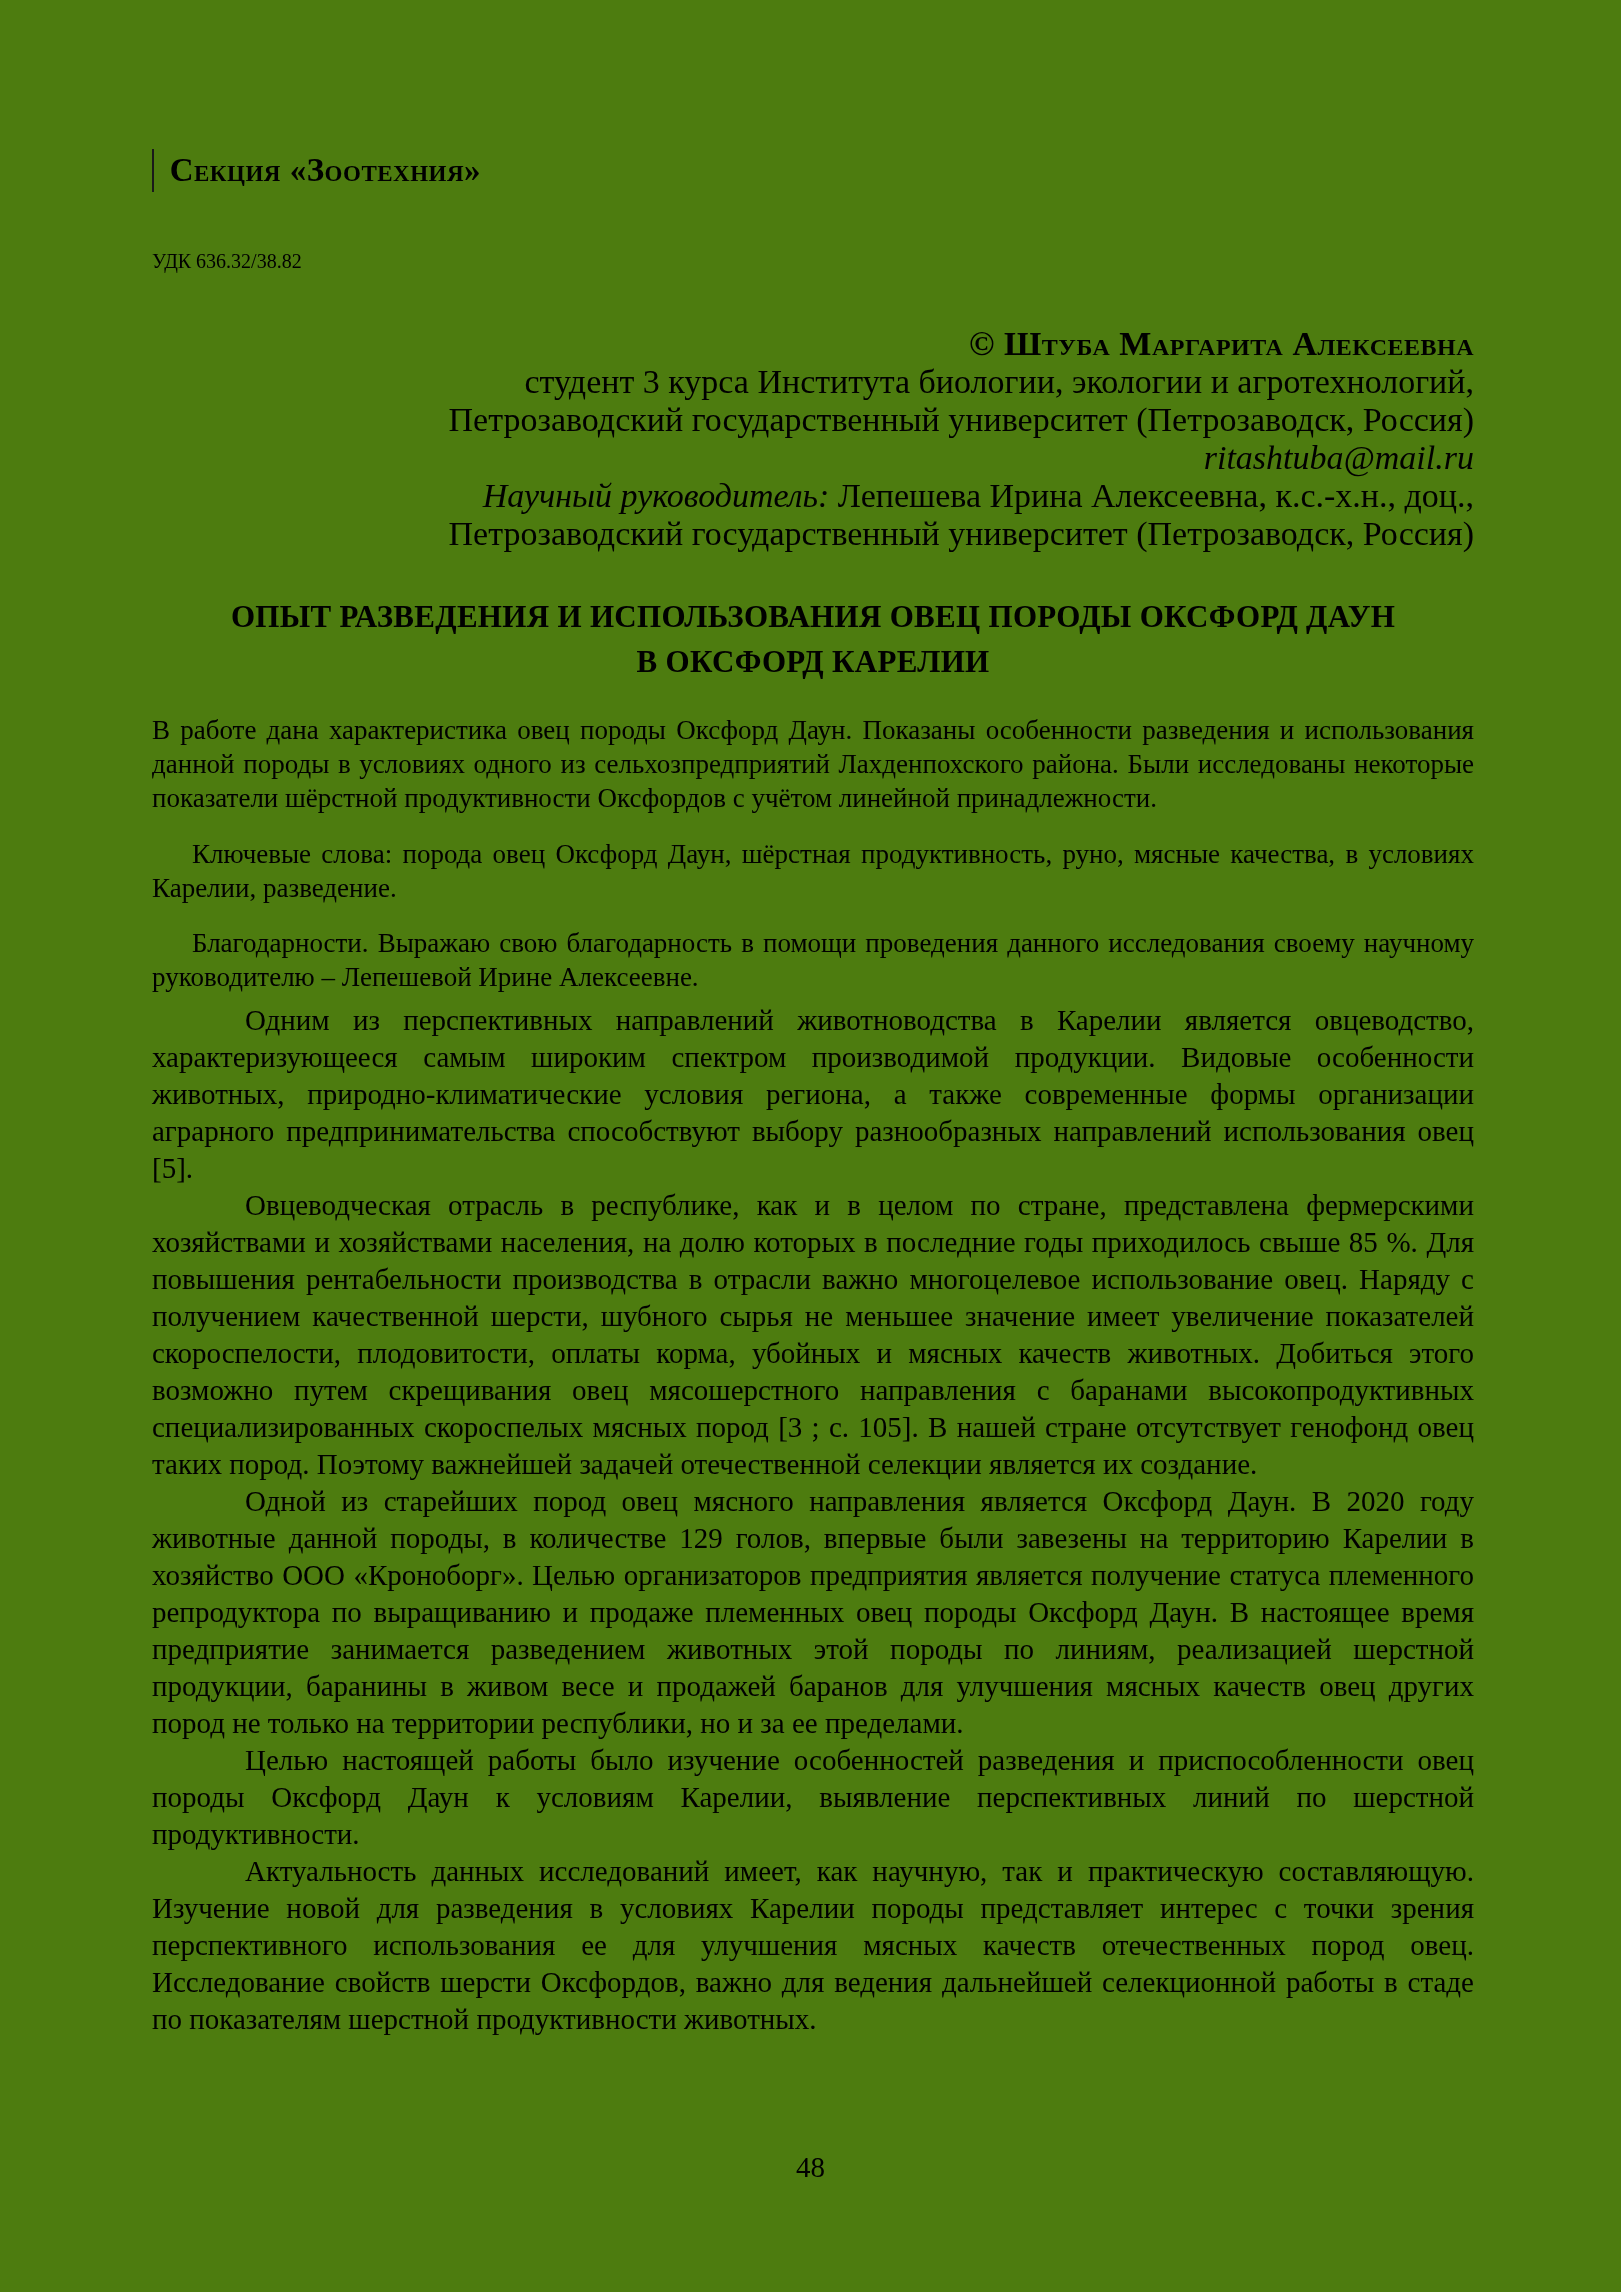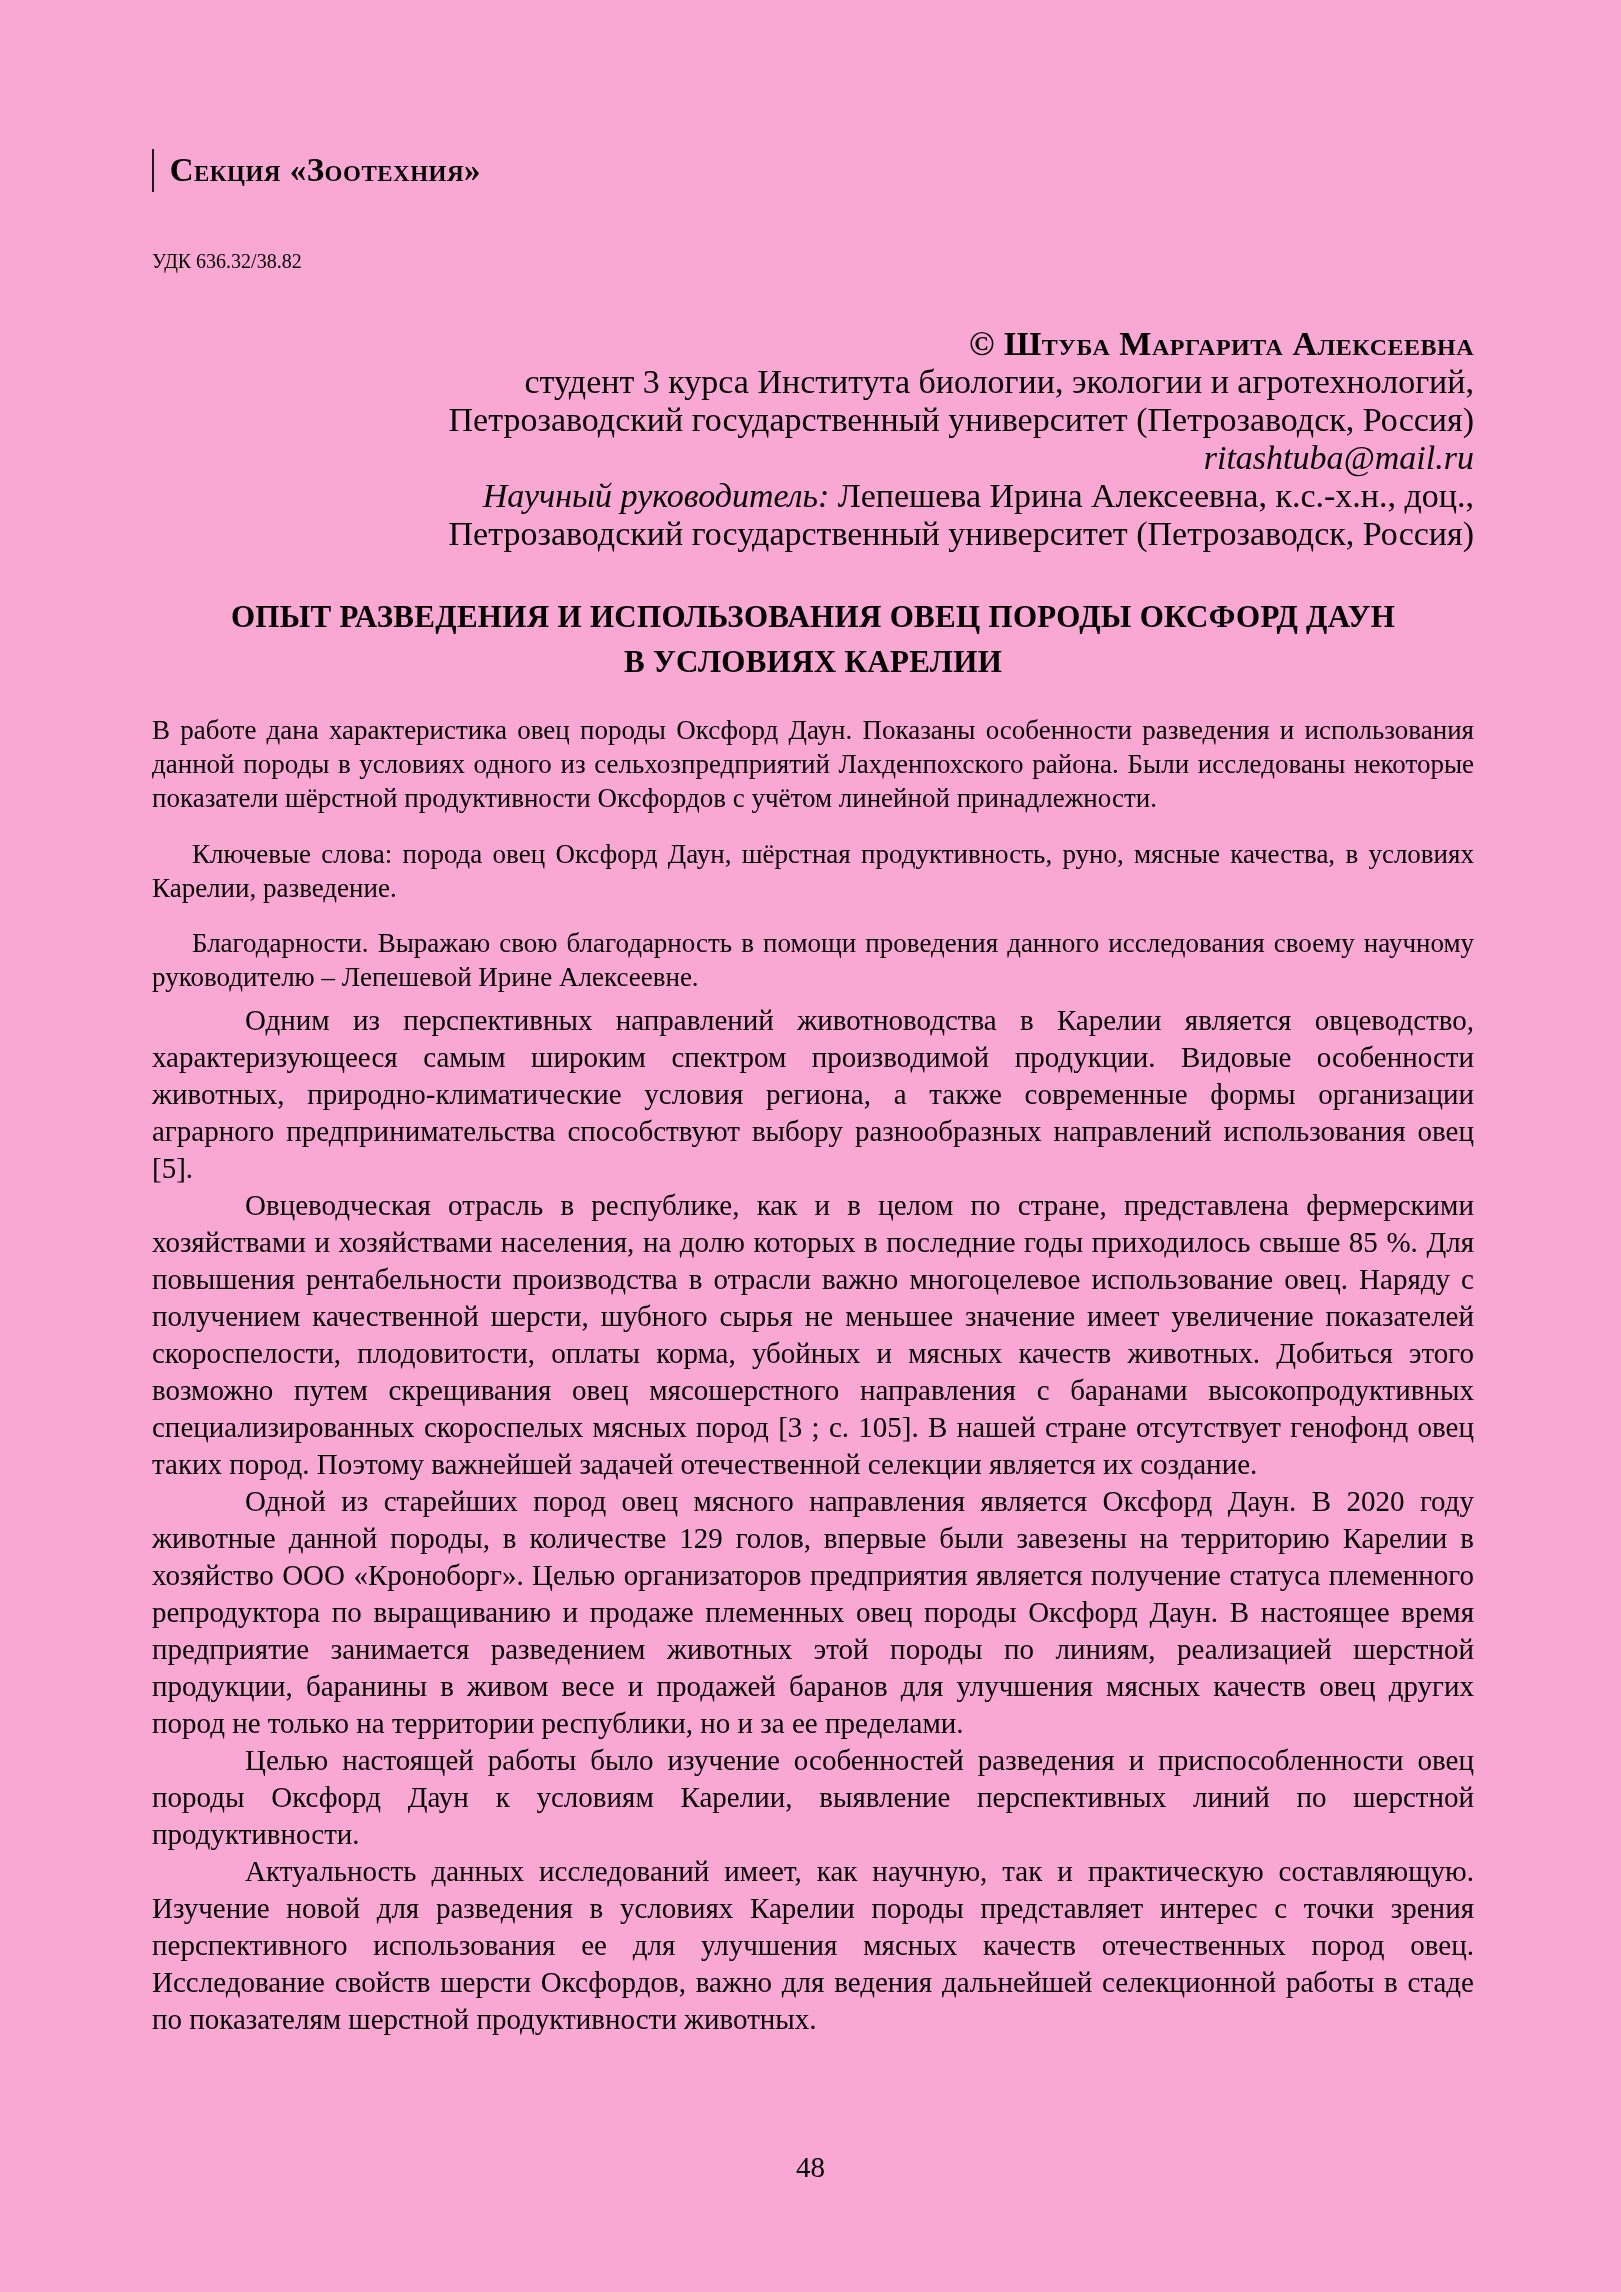--- a/index.html
+++ b/index.html
@@ -8,21 +8,21 @@
     background: #ffffff;
     color: #000000;
     font-family: "Liberation Serif", "DejaVu Serif", serif;
   }
   .page {
     position: relative;
     width: 1621px;
     height: 2293px;
     box-sizing: border-box;
     padding: 149px 147px 0 152px;
-    background: #f9a8d4;
+    background: #4d7c0f;
     overflow: hidden;
   }
   .section-header {
     border-left: 2.9px solid #1a1a1a;
     padding-left: 15.7px;
     font-weight: bold;
     font-variant: small-caps;
     font-size: 33px;
     line-height: 43px;
     letter-spacing: 0.5px;
@@ -95,21 +95,21 @@
     <div>Петрозаводский государственный университет (Петрозаводск, Россия)</div>
     <div class="italic">ritashtuba@mail.ru</div>
     <div>
       <span class="bold-italic">Научный руководитель:</span><span> Лепешева Ирина Алексеевна, к.с.-х.н., доц.,</span>
     </div>
     <div>Петрозаводский государственный университет (Петрозаводск, Россия)</div>
   </div>
 
   <h1 class="title">
     <span style="display:block">ОПЫТ РАЗВЕДЕНИЯ И ИСПОЛЬЗОВАНИЯ ОВЕЦ ПОРОДЫ ОКСФОРД ДАУН</span>
-    <span style="display:block">В УСЛОВИЯХ КАРЕЛИИ</span>
+    <span style="display:block">В ОКСФОРД КАРЕЛИИ</span>
   </h1>
 
   <p class="meta">В работе дана характеристика овец породы Оксфорд Даун. Показаны особенности разведения и использования данной породы в условиях одного из сельхозпредприятий Лахденпохского района. Были исследованы некоторые показатели шёрстной продуктивности Оксфордов с учётом линейной принадлежности.</p>
 
   <p class="meta">
     <span class="bold">Ключевые слова:</span><span> порода овец Оксфорд Даун, шёрстная продуктивность, руно, мясные качества, в условиях Карелии, разведение.</span>
   </p>
 
   <p class="meta">
     <span class="bold">Благодарности.</span><span> Выражаю свою благодарность в помощи проведения данного исследования своему научному руководителю – Лепешевой Ирине Алексеевне.</span>

